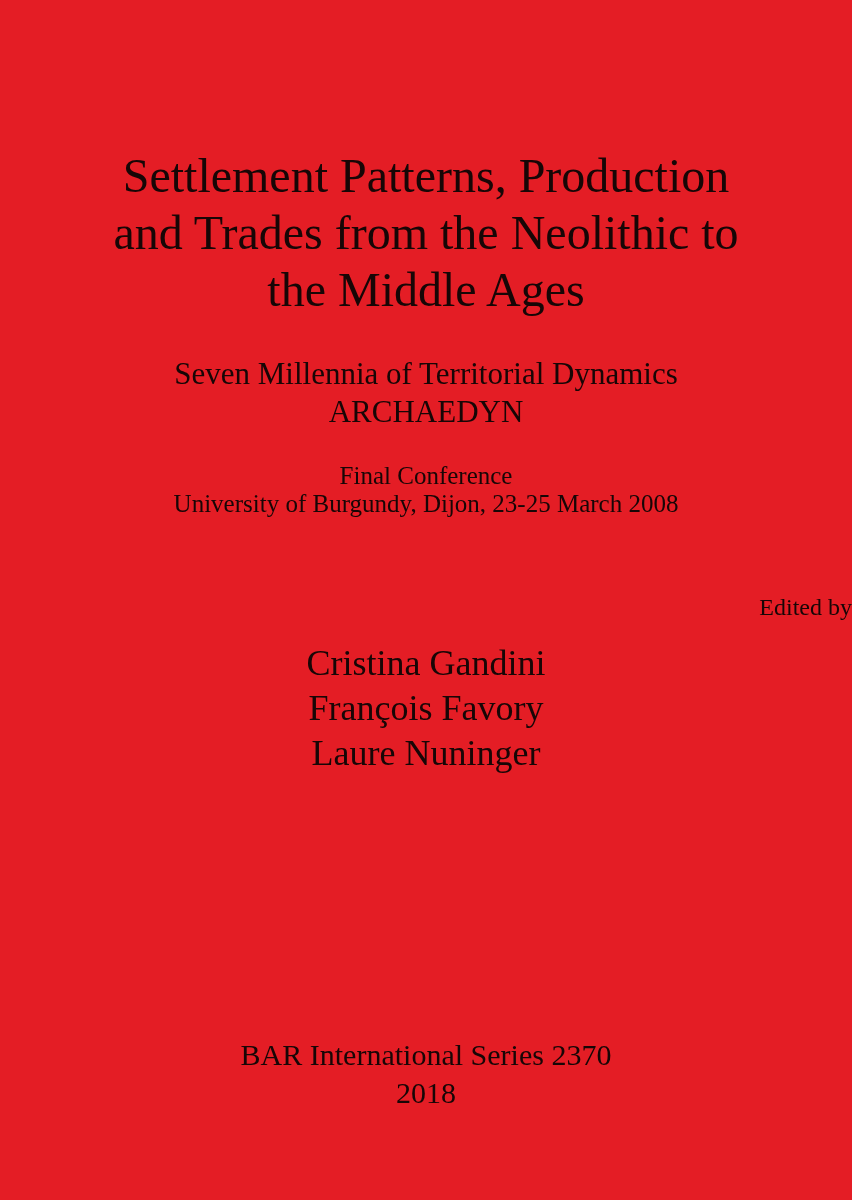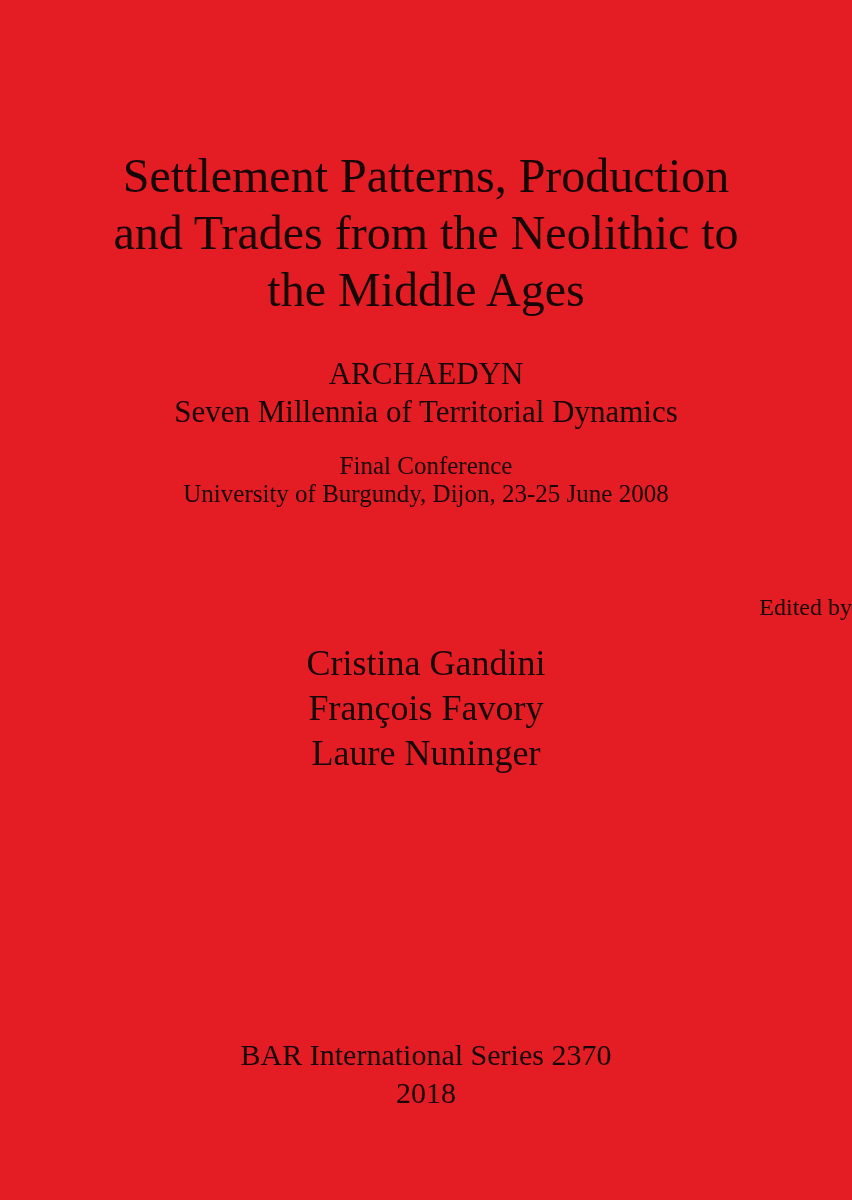--- a/index.html
+++ b/index.html
@@ -25,21 +25,21 @@
     font-size: 48px;
     line-height: 57px;
     font-weight: 400;
   }
   .series {
     top: 355px;
     font-size: 31px;
     line-height: 38px;
   }
   .conference {
-    top: 452px;
+    top: 462px;
     font-size: 25px;
     line-height: 28px;
   }
   .edited-by {
     top: 593px;
     font-size: 24px;
     line-height: 28px;
     text-align: right;
   }
   .editors {
@@ -58,27 +58,27 @@
 
 <div class="cover" style="background: rgb(228, 29, 37); color: rgb(23, 6, 6);">
 
   <div class="block title">
     <div>Settlement Patterns, Production</div>
     <div>and Trades from the Neolithic to</div>
     <div>the Middle Ages</div>
   </div>
 
   <div class="block series">
+    <div>Seven Millennia of Territorial Dynamics</div>
     <div>ARCHAEDYN</div>
-    <div>Seven Millennia of Territorial Dynamics</div>
   </div>
 
   <div class="block conference">
     <div>Final Conference</div>
-    <div>University of Burgundy, Dijon, 23-25 June 2008</div>
+    <div>University of Burgundy, Dijon, 23-25 March 2008</div>
   </div>
 
   <div class="block edited-by">Edited by</div>
 
   <div class="block editors">
     <div>Cristina Gandini</div>
     <div>François Favory</div>
     <div>Laure Nuninger</div>
   </div>
 

